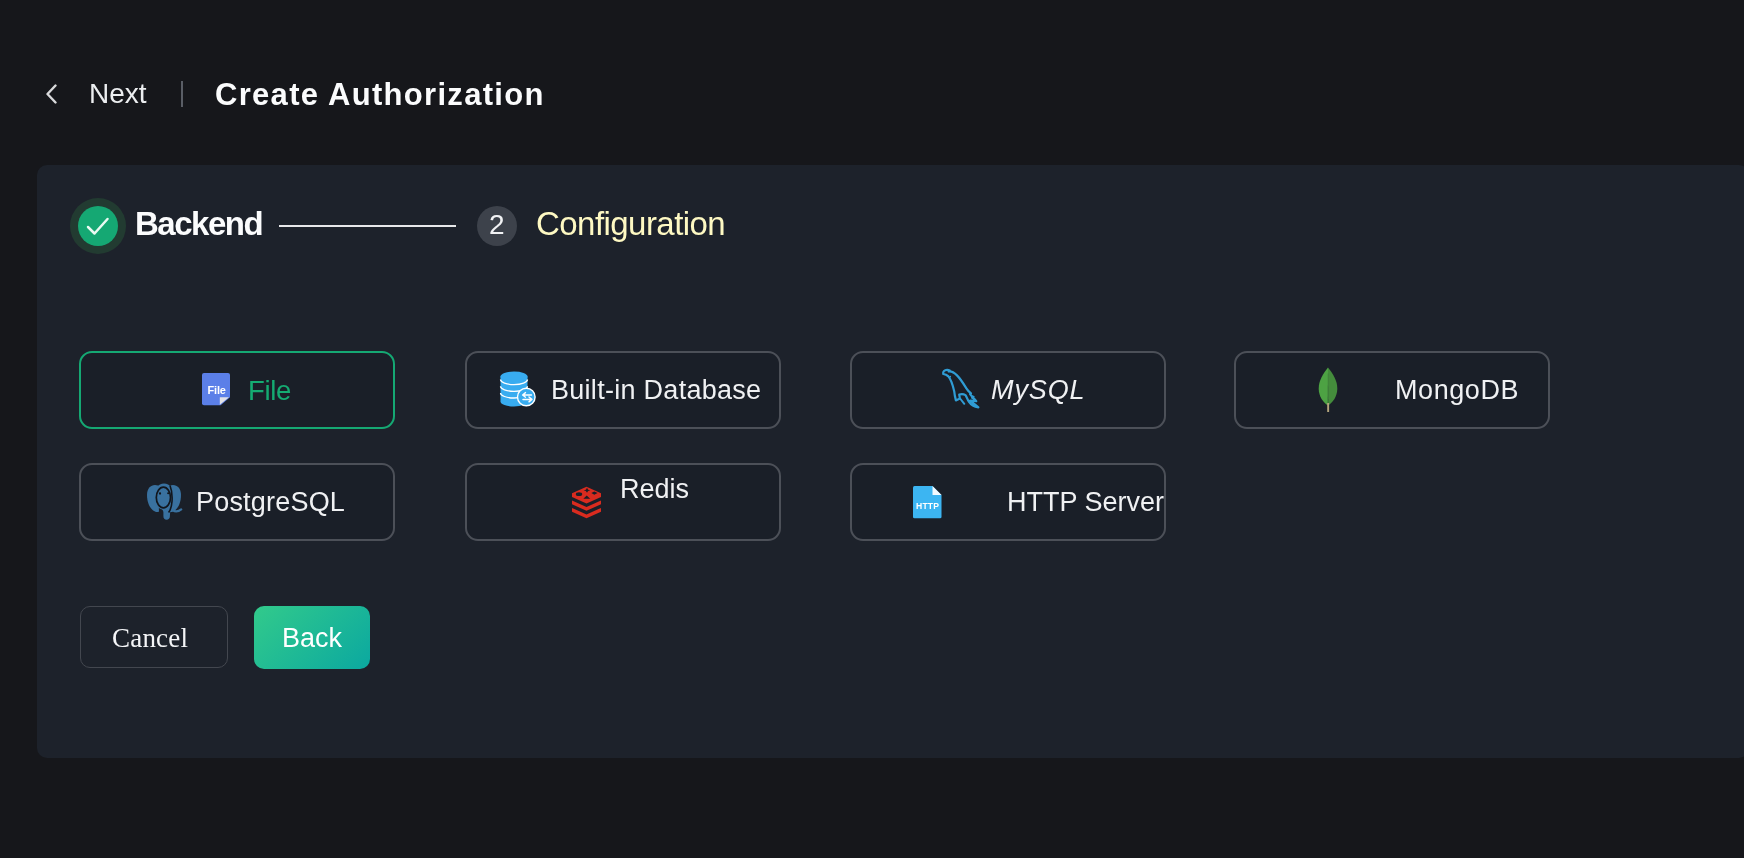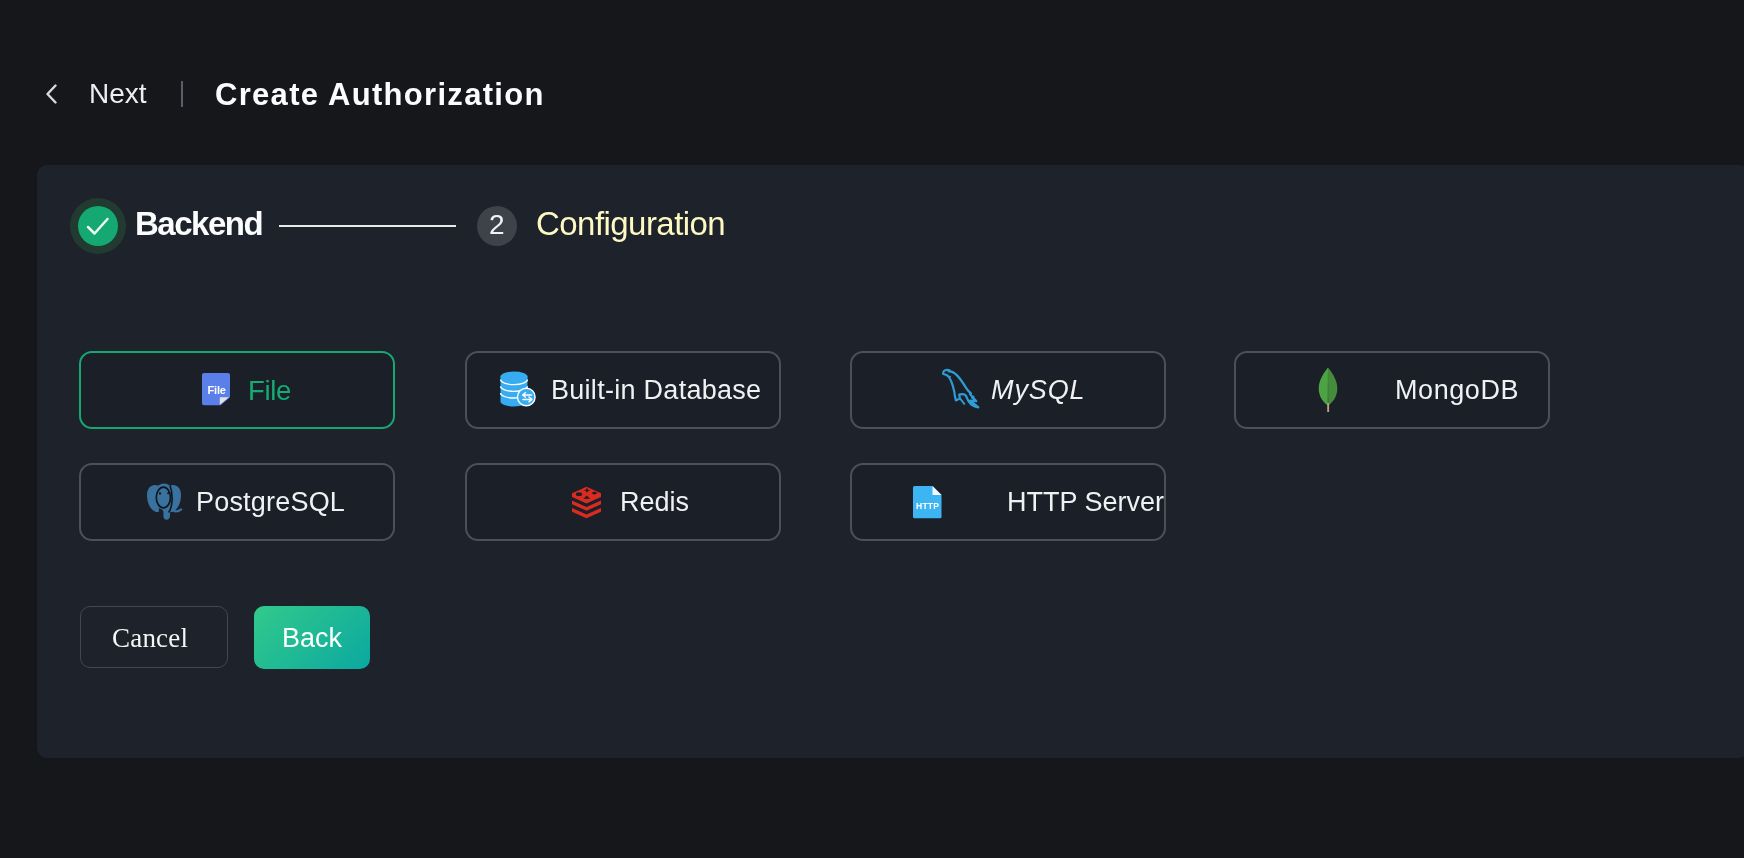--- a/index.html
+++ b/index.html
@@ -99,19 +99,19 @@
   <path d="M1.5,0 H19.5 L28.5,9 V31 Q28.5,32.3 27,32.3 H1.5 Q0,32.3 0,31 V1.5 Q0,0 1.5,0 Z" fill="#3cb5f2"></path>
   <path d="M19.5,0 L28.5,9 H19.5 Z" fill="#f2f9fe"></path>
   <text x="3" y="22.5" font-size="8.6" font-weight="bold" fill="#ffffff" font-family="Liberation Sans" letter-spacing="0.2">HTTP</text>
 </svg>
 
 <div class="lbl" id="l-file" style="left:248px;top:377px;font-size:27.5px;letter-spacing:-0.3px;color:#15ab72;">File</div>
 <div class="lbl" id="l-bdb" style="left:551px;top:377px;font-size:27px;letter-spacing:0.28px;">Built-in Database</div>
 <div class="lbl" id="l-mysql" style="left:991px;top:377px;font-size:27px;letter-spacing:0.9px;font-style:italic;">MySQL</div>
 <div class="lbl" id="l-mongo" style="left:1359px;top:377px;font-size:27px;letter-spacing:0.57px;margin-left:36px;">MongoDB</div>
 <div class="lbl" id="l-pg" style="left:196px;top:489px;font-size:27px;letter-spacing:0.2px;">PostgreSQL</div>
-<div class="lbl" id="l-redis" style="left:620px;top:489px;font-size:27px;">Redis</div>
+<div class="lbl" id="l-redis" style="left:620px;top:476px;font-size:27px;">Redis</div>
 <div class="lbl" id="l-http" style="left:961px;top:489px;font-size:27px;margin-left:46px;">HTTP Server</div>
 
 <div class="abs" style="left:80px;top:606px;width:148px;height:62px;border:1.5px solid #43474f;border-radius:10px;"></div>
 <div class="lbl" id="l-cancel" style="left:112px;top:625px;font-size:27px;letter-spacing:0.2px;color:#f4f5f7;font-family:Liberation Serif, serif;">Cancel</div>
 <div class="abs" style="left:254px;top:606px;width:116px;height:63px;border-radius:10px;background:linear-gradient(135deg,#32ca8b,#0ba8a0);"></div>
 <div class="lbl" id="l-next" style="left:282px;top:625px;font-size:27px;color:#ffffff;">Back</div>
 
 </body></html>

